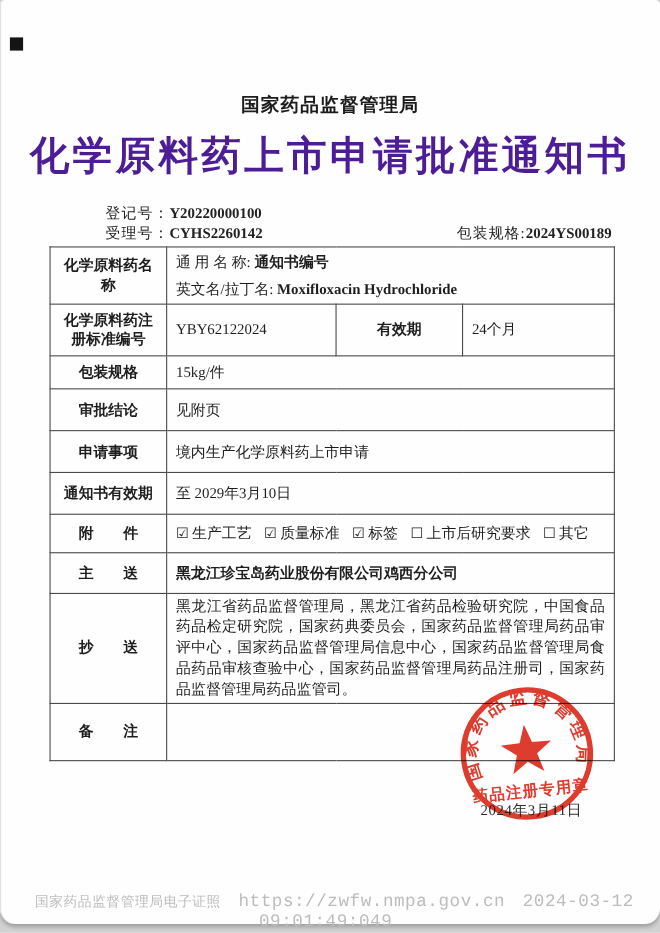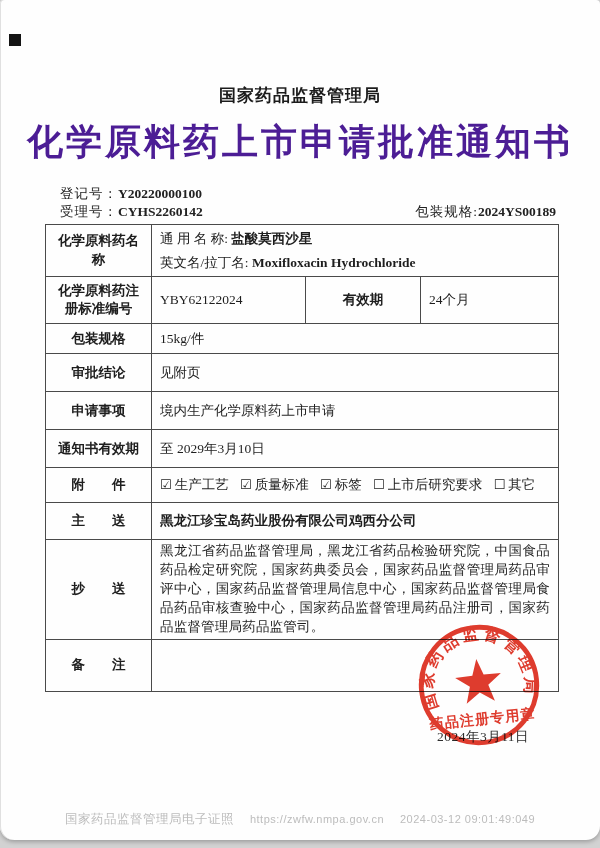--- a/index.html
+++ b/index.html
@@ -24,21 +24,21 @@
     position:absolute;left:0;top:84px;width:600px;
     text-align:center;
     font-family:"Liberation Sans","DejaVu Sans",sans-serif;
     font-weight:bold;font-size:17px;color:#1c1c1c;letter-spacing:1px;
   }
   .doc-title{
     position:absolute;left:0;top:118px;width:600px;
     text-align:center;
     font-size:36px;font-weight:600;color:#4c1d95;letter-spacing:3px;
   }
-  .regline{position:absolute;font-size:13.5px;color:#222;}
+  .regline{position:absolute;font-size:13.5px;color:#222;margin-left:36px;}
   .regline .lab{letter-spacing:1px;}
   .regline .val{font-weight:bold;font-family:"Liberation Serif",serif;}
   #reg1{left:60px;top:185px;}
   #reg2{left:60px;top:203px;text-align:center;}
   #notice-no{right:44px;top:203px;text-align:right;}
   table.main{
     position:absolute;left:45px;top:224px;
     width:513px;border-collapse:collapse;table-layout:fixed;padding-left:20px;
   }
   table.main td{
@@ -69,21 +69,21 @@
   .seal{
     position:absolute;left:416px;top:622px;width:126px;height:126px;
     transform:rotate(-6deg);
     mix-blend-mode:multiply;opacity:.92;
   }
   .footer{
     position:absolute;left:0;top:811px;width:600px;
     text-align:center;
     font-size:12.5px;color:#bcbcbc;letter-spacing:.5px;
   }
-  .footer .mono{font-family:Liberation Sans, sans-serif;font-size:11px;}
+  .footer .mono{font-family:Liberation Mono, monospace;font-size:16px;}
   .footer span{margin:0 8px;}
 </style>
 </head>
 <body>
 
 <div class="page">
 
   <div class="corner-mark"></div>
 
   <div class="org-header">国家药品监督管理局</div>
@@ -105,21 +105,21 @@
         <col style="width:154px">
         <col style="width:115px">
         <col style="width:138px">
       </colgroup>
 
     <tbody>
         <tr style="height:44px">
       <td class="lab">化学原料药名称</td>
       <td class="val two-line" colspan="3">
         <span>通 用 名 称:</span>
-        <span style="font-weight:600">盐酸莫西沙星</span><br>
+        <span style="font-weight:600">通知书编号</span><br>
         <span>英文名/拉丁名:</span>
         <span style="font-weight:600">Moxifloxacin Hydrochloride</span>
       </td>
     </tr>
 
     <tr style="height:47px">
       <td class="lab">化学原料药注册标准编号</td>
       <td class="val">YBY62122024</td>
       <td class="lab">有效期</td>
       <td class="val">24个月</td>

